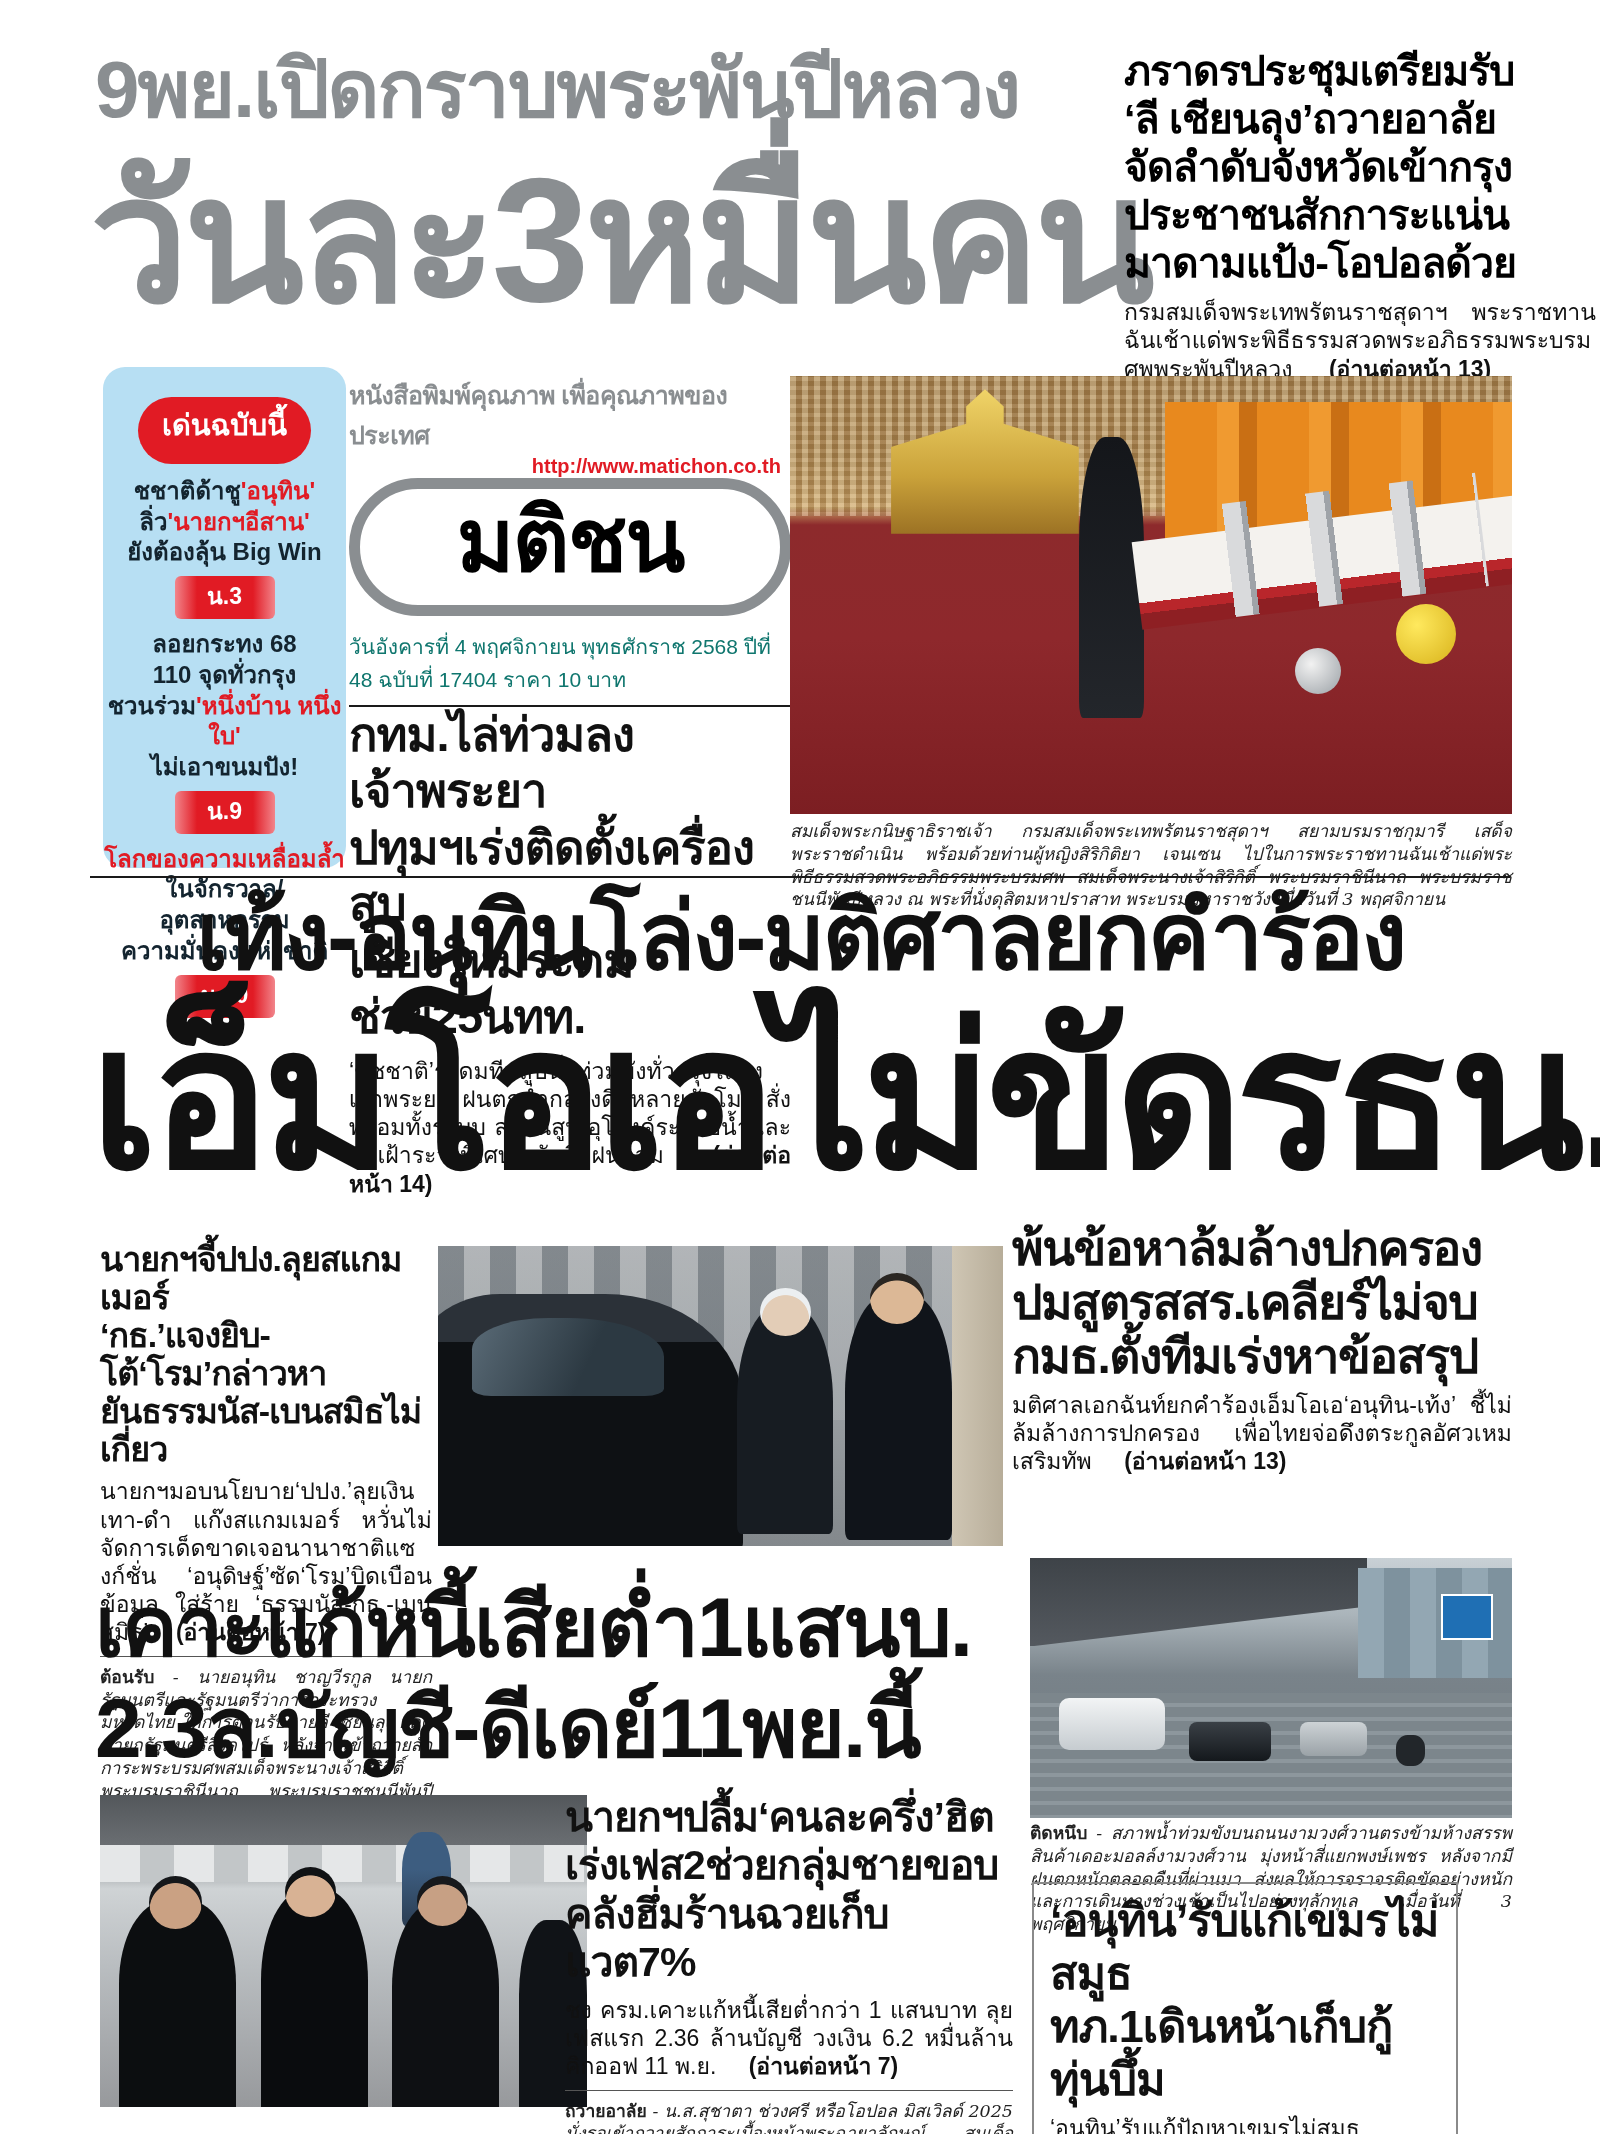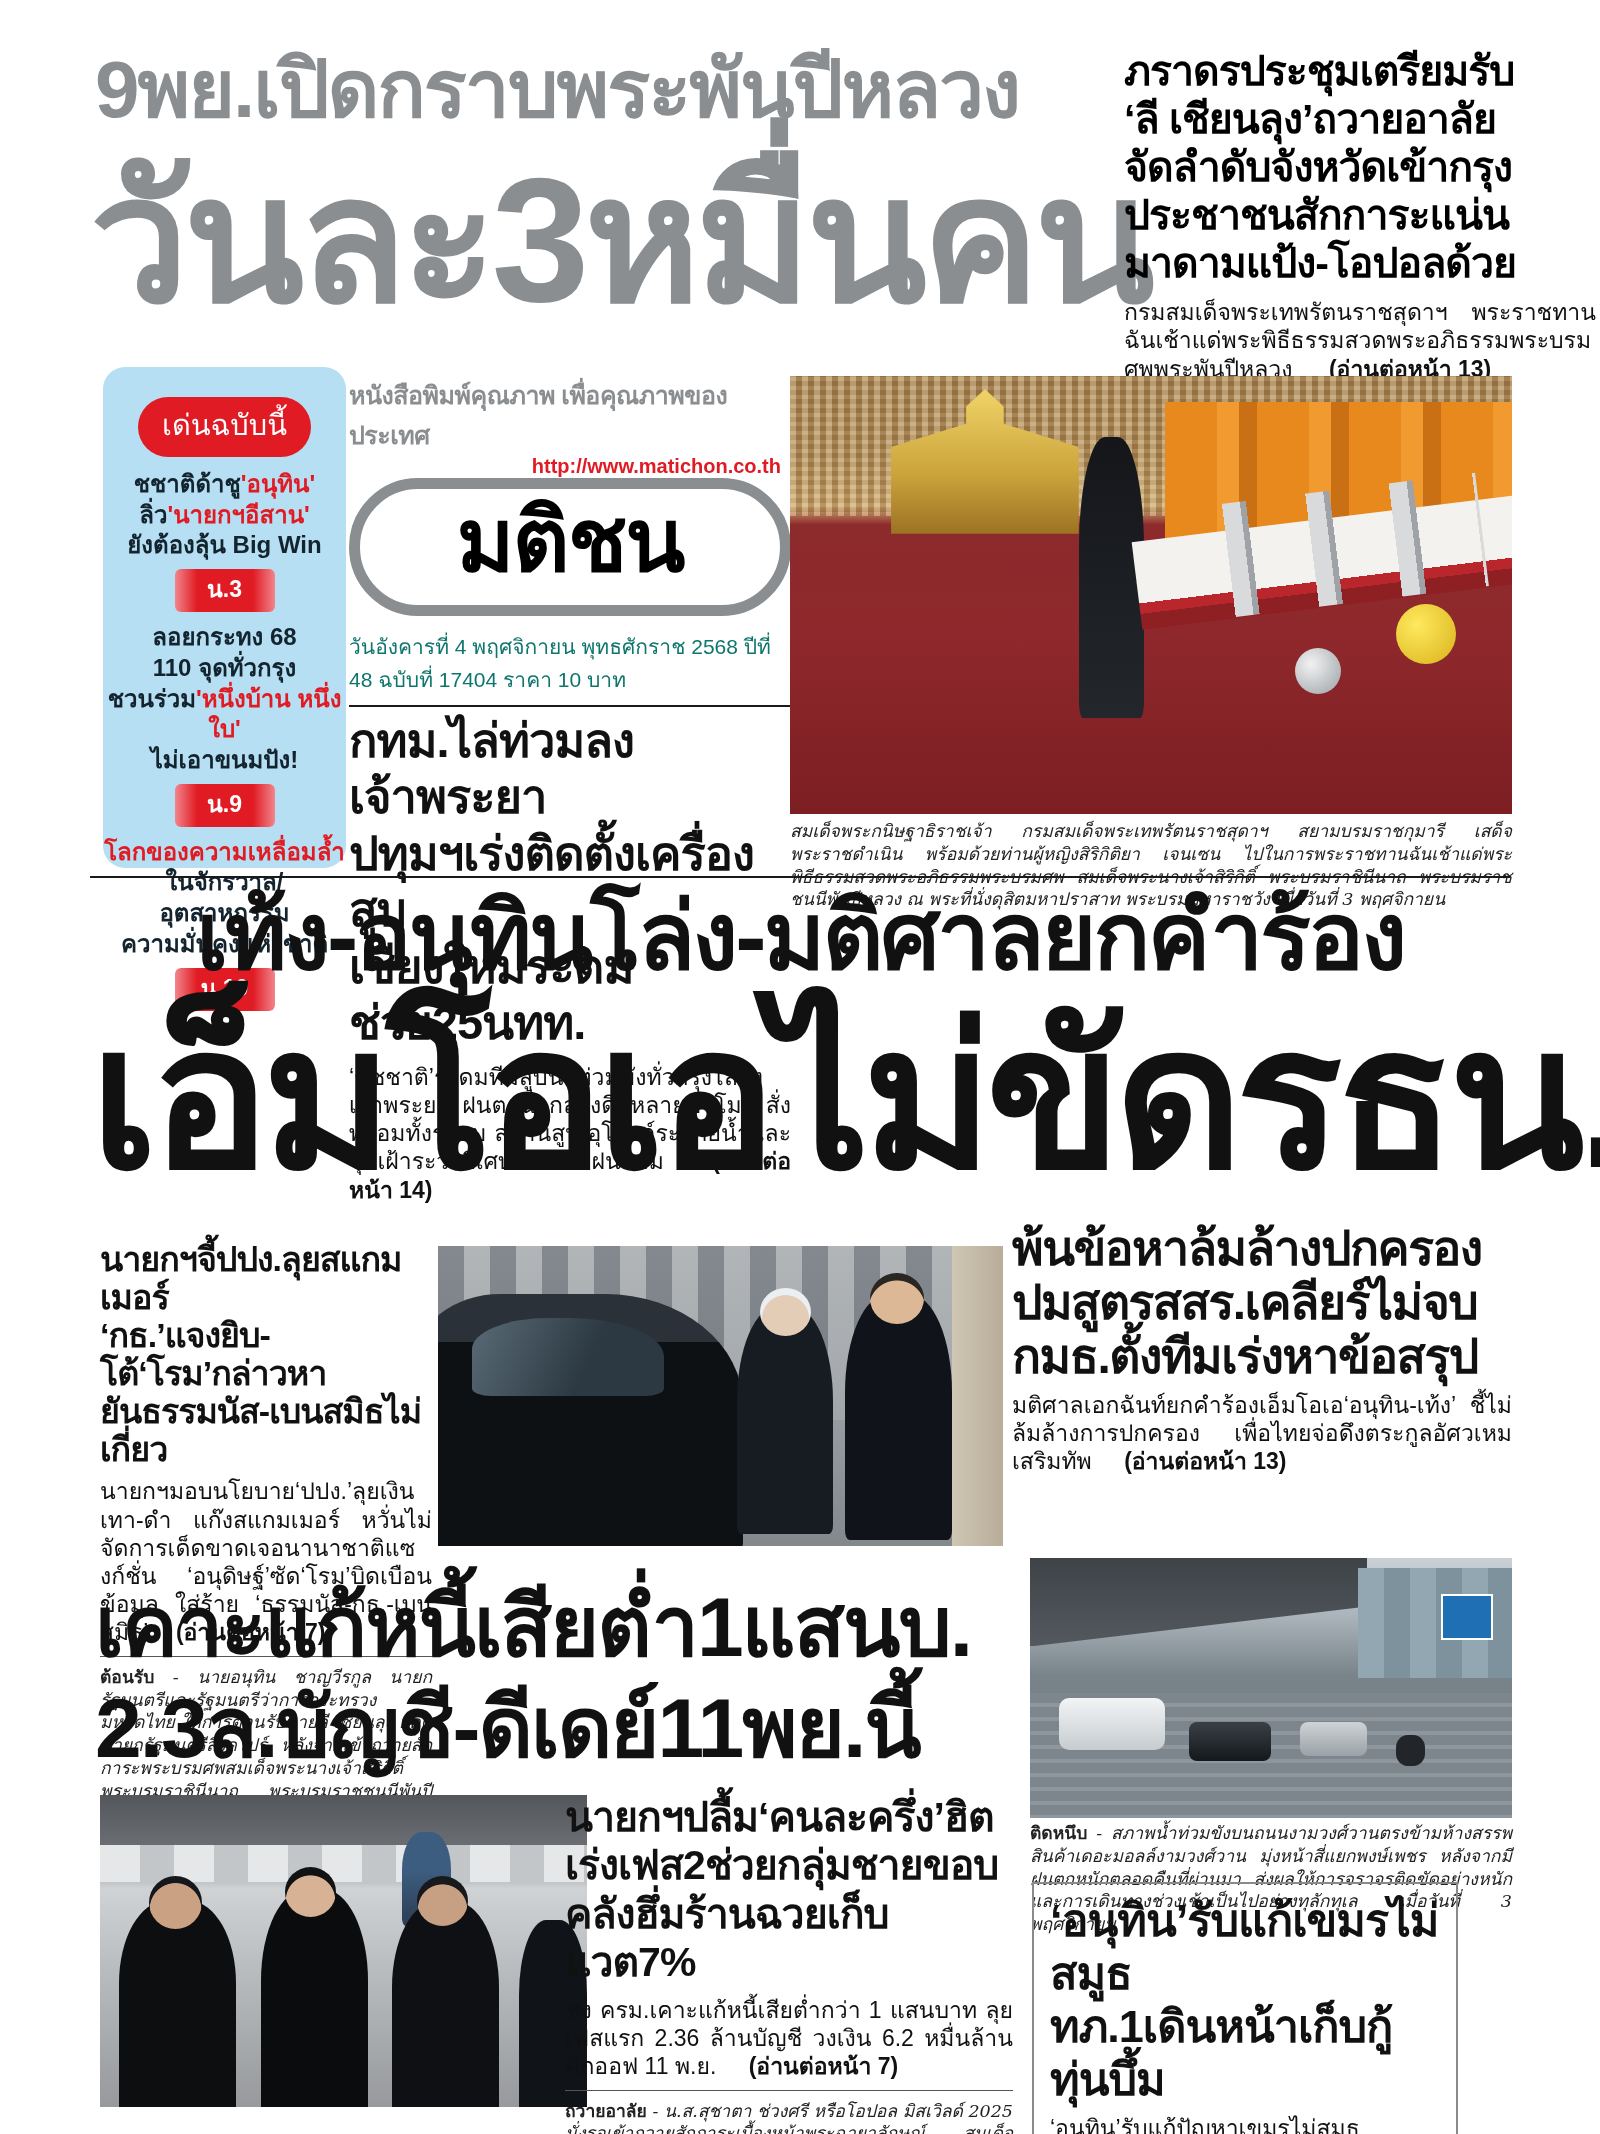--- a/index.html
+++ b/index.html
@@ -7,22 +7,22 @@
         font-family:"Liberation Sans","DejaVu Sans",sans-serif;color:#111;}
   .abs{position:absolute;}
   .gray{color:#8a8e91;}
   .nowrap{white-space:nowrap;}
   .kicker{font-size:80px;font-weight:bold;letter-spacing:-2px;line-height:1;}
   .mega{font-size:176px;font-weight:bold;letter-spacing:-5px;line-height:1;}
   .tr-line{font-size:41px;font-weight:bold;line-height:1.17;letter-spacing:-1px;color:#000;}
   .tr-sub{font-size:23px;line-height:1.24;text-align:justify;}
   .cont{font-weight:bold;}
   .sidebar{background:#b7dff3;border-radius:22px;text-align:center;padding-top:30px;box-sizing:border-box;color:#13242f;}
-  .pill{display:inline-block;background:#e11b24;color:#fff;font-size:29px;font-weight:normal;
-        border-radius:999px;padding:5px 24px 9px;}
+  .pill{display:inline-block;background:#e11b24;color:#fff;font-size:29px;font-weight:bold;
+        border-radius:999px;padding:5px 24px 16px;}
   .sb-item{font-size:24px;font-weight:bold;line-height:1.28;}
   .sb-red{color:#e11b24;}
   .badge{display:block;margin:8px auto 10px;width:100px;padding:2px 0 5px;border-radius:6px;color:#fff;
          font-size:23px;font-weight:bold;
          background:linear-gradient(90deg,#f2858b,#e11b24 22%,#e11b24 78%,#f2858b);}
   .tagline{font-size:25px;font-weight:bold;letter-spacing:-0.5px;}
   .url{font-size:20px;font-weight:bold;color:#e11b24;text-align:right;padding-right:10px;}
   .logo-oval{border:11px solid #8a8e91;border-radius:80px;height:116px;display:flex;align-items:center;justify-content:center;}
   .logo-text{font-size:88px;font-weight:bold;color:#000;letter-spacing:-2px;line-height:1;padding-bottom:12px;}
   .dateline{font-size:21px;color:#0f766e;}
@@ -82,21 +82,21 @@
   </div>
 
   <div class="abs" style="left:349px;top:375px;width:442px;">
     <div class="tagline gray">หนังสือพิมพ์คุณภาพ เพื่อคุณภาพของประเทศ</div>
     <div class="url">http://www.matichon.co.th</div>
     <div class="logo-oval" style="margin-top:0px;">
       <span class="logo-text">มติชน</span>
     </div>
     <div class="dateline" style="margin-top:14px;">วันอังคารที่ 4 พฤศจิกายน พุทธศักราช 2568 ปีที่ 48 ฉบับที่ 17404 ราคา 10 บาท</div>
     <div class="rule" style="margin-top:9px;"></div>
-    <div style="margin-top:6px;">
+    <div style="">
       <div class="c-head">กทม.ไล่ท่วมลงเจ้าพระยา</div>
       <div class="c-head">ปทุมฯเร่งติดตั้งเครื่องสูบ</div>
       <div class="c-head">เชียงใหม่ระดมช่วย25นทท.</div>
       <p class="body-text" style="margin:12px 0 0;">
         <span>‘ชัชชาติ’ระดมทีมสูบน้ำท่วมขังทั่วกรุงไล่ลงเจ้าพระยา ฝนตกฉ่ำกลางดึกหลายชั่วโมง สั่งพร้อมทั้งระบบ สถานีสูบ-อุโมงค์ระบายน้ำและจุดเฝ้าระวังพิเศษ รับมือฝนถล่ม</span>
         <span class="cont" style="margin-left:26px;">(อ่านต่อหน้า 14)</span>
       </p>
     </div>
   </div>
 

